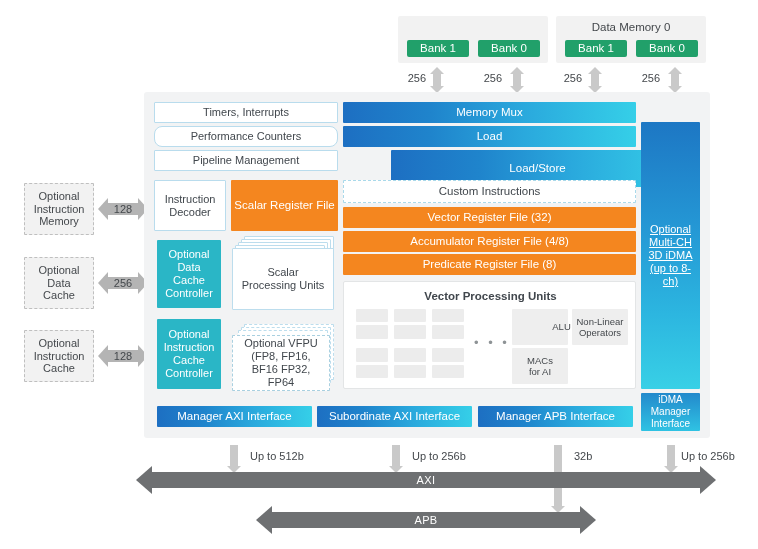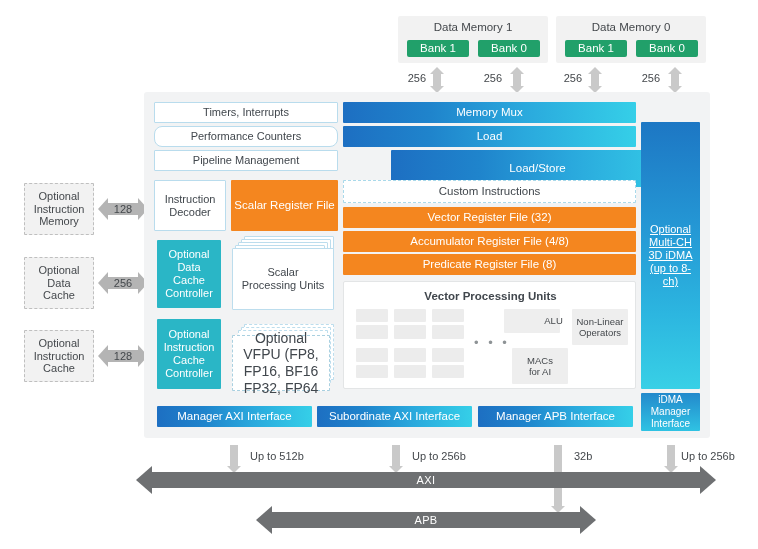--- a/index.html
+++ b/index.html
@@ -59,21 +59,20 @@
   .vTriUp{border-bottom:7px solid #c9c9c9;}
   .hArrowBody{background:#b4b4b4;}
   .hTri{width:0;height:0;border-top:11px solid transparent;border-bottom:11px solid transparent;}
   .hTriLeft{border-right:10px solid #b4b4b4;}
   .hTriRight{border-left:10px solid #b4b4b4;}
 </style>
 </head>
 <body>
 
 <div class="abs memgroup" style="left:398px;top:16px;width:150px;height:47px;">
-  <div class="abs ctr memtitle" style="left:0;top:5px;width:150px;height:14px;">Data Memory 1</div>
   <div class="abs ctr bank" style="left:9px;top:24px;width:62px;height:17px;">Bank 1</div>
   <div class="abs ctr bank" style="left:80px;top:24px;width:62px;height:17px;">Bank 0</div>
 </div>
 
 <div class="abs memgroup" style="left:556px;top:16px;width:150px;height:47px;">
   <div class="abs ctr memtitle" style="left:0;top:5px;width:150px;height:14px;">Data Memory 0</div>
   <div class="abs ctr bank" style="left:9px;top:24px;width:62px;height:17px;">Bank 1</div>
   <div class="abs ctr bank" style="left:80px;top:24px;width:62px;height:17px;">Bank 0</div>
 </div>
 
@@ -163,42 +162,42 @@
   <div class="layer" style="left:9px;top:3px;width:88px;height:60px;"></div>
   <div class="layer" style="left:6px;top:6px;width:88px;height:60px;"></div>
   <div class="layer" style="left:3px;top:9px;width:88px;height:60px;"></div>
   <div class="front ctr" style="left:0;top:12px;width:88px;height:60px;font-size:11px;color:#41474d;padding:0 6px;">Scalar Processing Units</div>
 </div>
 
 <div class="stack dash" style="left:232px;top:324px;width:106px;height:72px;">
   <div class="layer" style="left:12px;top:0;width:88px;height:54px;"></div>
   <div class="layer" style="left:9px;top:3px;width:88px;height:54px;"></div>
   <div class="layer" style="left:6px;top:6px;width:88px;height:54px;"></div>
-  <div class="front ctr" style="left:0;top:11px;width:88px;height:54px;font-size:14px;color:#41474d;padding:0 4px;">Optional VFPU (FP8, FP16, BF16 FP32, FP64</div>
+  <div class="front ctr" style="left:0;top:11px;width:88px;height:54px;font-size:11px;color:#41474d;padding:0 4px;">Optional VFPU (FP8, FP16, BF16 FP32, FP64</div>
 </div>
 
 <div class="abs vpu" style="left:343px;top:281px;width:293px;height:108px;">
   <div class="abs ctr vputitle" style="left:0;top:7px;width:293px;height:15px;">Vector Processing Units</div>
 
   <div class="abs cell" style="left:12px;top:27px;width:32px;height:13px;"></div>
   <div class="abs cell" style="left:50px;top:27px;width:32px;height:13px;"></div>
   <div class="abs cell" style="left:88px;top:27px;width:32px;height:13px;"></div>
   <div class="abs cell" style="left:12px;top:43px;width:32px;height:14px;"></div>
   <div class="abs cell" style="left:50px;top:43px;width:32px;height:14px;"></div>
   <div class="abs cell" style="left:88px;top:43px;width:32px;height:14px;"></div>
   <div class="abs cell" style="left:12px;top:66px;width:32px;height:14px;"></div>
   <div class="abs cell" style="left:50px;top:66px;width:32px;height:14px;"></div>
   <div class="abs cell" style="left:88px;top:66px;width:32px;height:14px;"></div>
   <div class="abs cell" style="left:12px;top:83px;width:32px;height:13px;"></div>
   <div class="abs cell" style="left:50px;top:83px;width:32px;height:13px;"></div>
   <div class="abs cell" style="left:88px;top:83px;width:32px;height:13px;"></div>
 
   <div class="abs ctr dots" style="left:128px;top:54px;width:40px;height:14px;">• • •</div>
 
-  <div class="abs ctr unit" style="left:160px;top:27px;width:56px;height:24px;padding-left:43px;">ALU</div>
+  <div class="abs ctr unit" style="left:168px;top:27px;width:56px;height:36px;padding-left:43px;">ALU</div>
   <div class="abs ctr unit" style="left:228px;top:27px;width:56px;height:36px;white-space:pre-line;">Non-Linear
 Operators</div>
   <div class="abs ctr unit" style="left:168px;top:66px;width:56px;height:36px;white-space:pre-line;">MACs
 for AI</div>
 </div>
 
 <div class="abs ctr idma" style="left:641px;top:122px;width:59px;height:267px;padding:0 3px;text-decoration:underline;">Optional Multi-CH 3D iDMA (up to 8-ch)</div>
 <div class="abs ctr idmamgr" style="left:641px;top:393px;width:59px;height:38px;padding:0 3px;">iDMA Manager Interface</div>
 
 <div class="abs ctr gradbar" style="left:157px;top:406px;width:155px;height:21px;">Manager AXI Interface</div>

